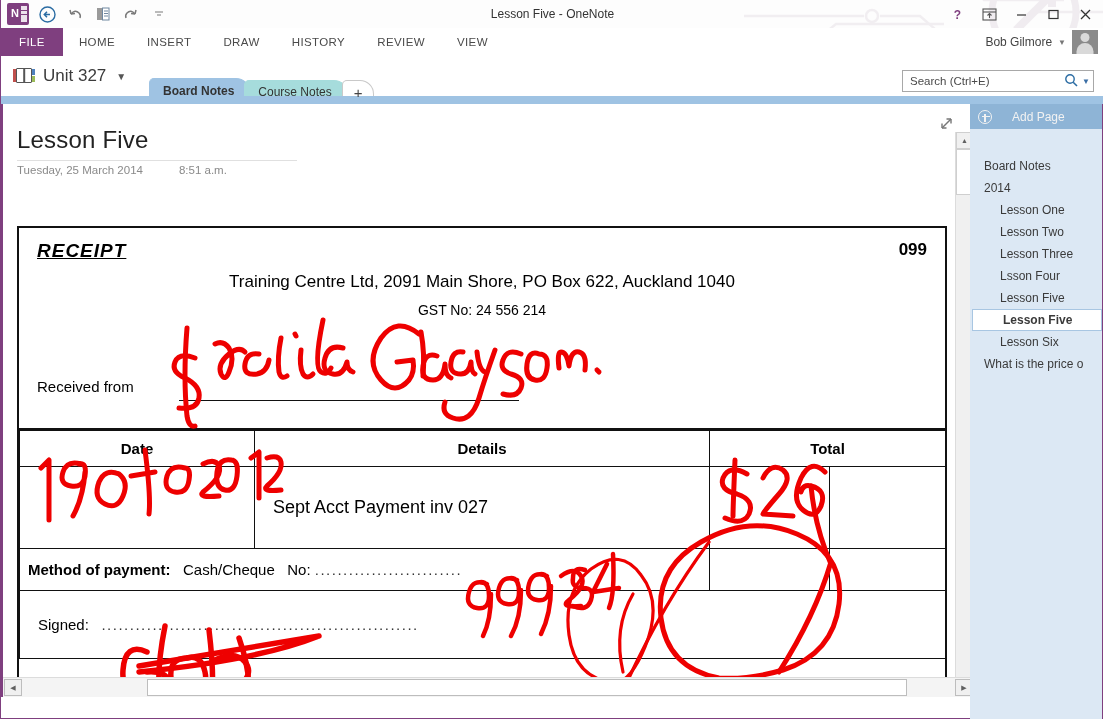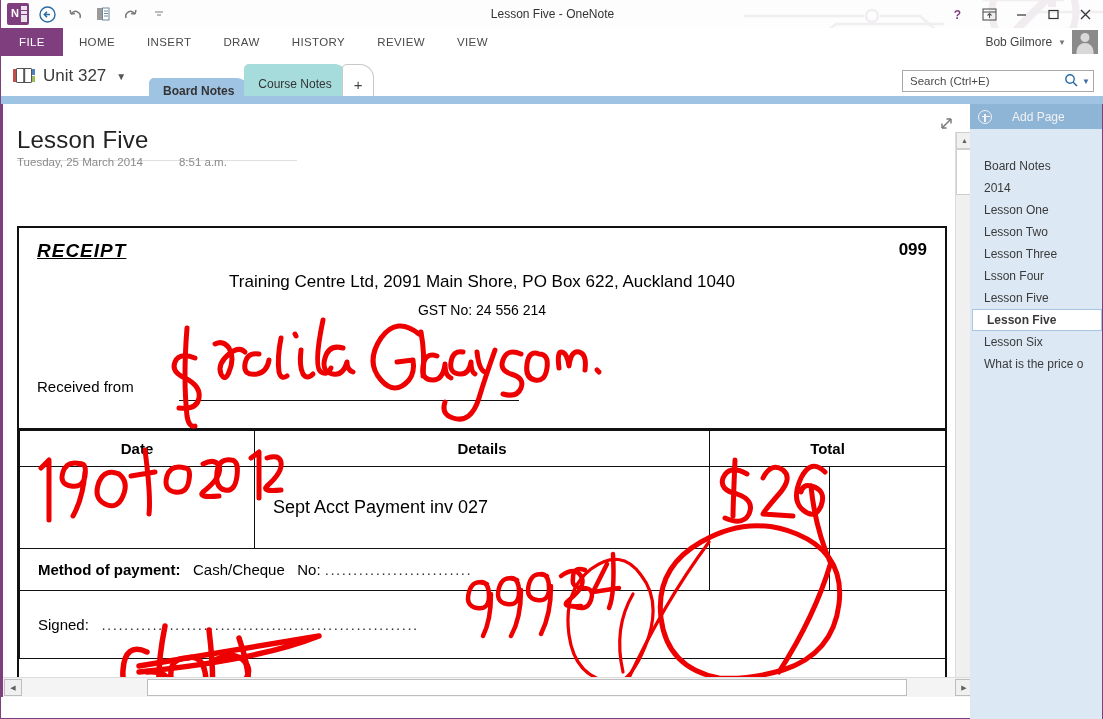--- a/index.html
+++ b/index.html
@@ -109,21 +109,21 @@
     content: ""; position: absolute; left: 50%; top: 0; width: 1.6px; height: 100%;
     background: #555; transform: translateX(-50%);
   }
   .nb-icon .tl { position: absolute; left: 0; top: 2px; width: 3px; height: 13px; background: #c0504d; }
   .nb-icon .tr1 { position: absolute; right: 0; top: 2px; width: 3px; height: 6px; background: #4f81bd; }
   .nb-icon .tr2 { position: absolute; right: 0; top: 9px; width: 3px; height: 6px; background: #9bbb59; }
   .nb-caret { font-size: 10px; color: #555; margin-left: 2px; }
 
   .sectabs { position: absolute; left: 148px; top: 12px; height: 36px; display: flex; align-items: flex-end; }
   .sectab {
-    position: relative; height: 40px; padding: 0 16px 0 14px;
+    position: relative; height: 24px; padding: 0 16px 0 14px;
     display: flex; align-items: center; font-size: 12px; color: #333;
     margin-right: -6px; cursor: default;
   }
   .sectab .shape {
     position: absolute; left: 0; top: 0; width: 100%; height: 100%;
     border-radius: 5px 14px 0 0; border: 1px solid #b9cfe0; border-bottom: none;
   }
   .sectab .lbl { position: relative; z-index: 2; }
   .sectab.active { height: 26px; font-weight: bold; }
   .sectab.active .shape { background: #9fc3e3; border-color: #9fc3e3; }
@@ -152,21 +152,21 @@
   }
   .expand-icon {
     position: absolute; right: 18px; top: 12px; width: 16px; height: 16px; cursor: default;
   }
   .page-title {
     position: absolute; left: 14px; top: 22px; width: 280px;
     font-size: 24px; color: #222; font-weight: normal; letter-spacing: .2px;
     padding-bottom: 6px; border-bottom: 1px solid #e0e0e0;
   }
   .page-meta {
-    position: absolute; left: 14px; top: 52px; font-size: 11.5px; color: #8a8a8a;
+    position: absolute; left: 14px; top: 60px; font-size: 11.5px; color: #8a8a8a;
     display: flex; gap: 36px;
   }
 
   
   .receipt {
     position: absolute; left: 14px; top: 122px; width: 930px; height: 460px;
     border: 2px solid #111; background: #fff; overflow: hidden;
   }
   .rc-head { position: relative; height: 112px; }
   .rc-receipt-word {
@@ -196,21 +196,21 @@
 
   .rc-table { width: 100%; border-collapse: collapse; table-layout: fixed; }
   .rc-table td, .rc-table th { border: 1.5px solid #111; }
   .rc-table th {
     height: 36px; font-size: 15px; font-weight: bold; color: #000;
   }
   .rc-row-data td { height: 82px; vertical-align: middle; padding-left: 18px; }
   .rc-date-cell { font-size: 15px; text-align: center; }
   .rc-details-cell { font-size: 18px; padding-left: 14px; color: #000; }
   .rc-pay-row td { height: 42px; }
-  .rc-pay-cell { padding-left: 18px; font-size: 15px; }
+  .rc-pay-cell { padding-left: 8px; font-size: 15px; }
   .rc-pay-cell b { font-size: 15px; }
   .rc-dots { letter-spacing: 1.5px; color: #333; }
   .rc-sign-row td { height: 68px; }
   .rc-sign-cell { padding-left: 18px; font-size: 15px; position: relative; }
 
   
   .ink { position: absolute; left: 0; top: 0; width: 930px; height: 460px; pointer-events: none; }
 
   
   .vscroll {
@@ -258,21 +258,21 @@
     content: ""; position: absolute; background: #f2f2f2;
   }
   .addpage .plus::before { left: 3px; top: 5.3px; width: 8px; height: 1.4px; }
   .addpage .plus::after { top: 3px; left: 5.3px; height: 8px; width: 1.4px; }
   .pl-items { padding-top: 26px; }
   .pl-item {
     height: 22px; display: flex; align-items: center;
     font-size: 12px; color: #3a3a3a; cursor: default;
   }
   .pl-item.lvl0 { padding-left: 14px; }
-  .pl-item.lvl1 { padding-left: 14px; }
+  .pl-item.lvl1 { padding-left: 30px; }
   .pl-item.sel {
     background: #fff; border: 1px solid #a8c6e2; font-weight: bold;
     margin-left: 2px; margin-right: 0; width: 130px;
   }
 </style>
 </head>
 <body>
 
 <div id="app">
 

